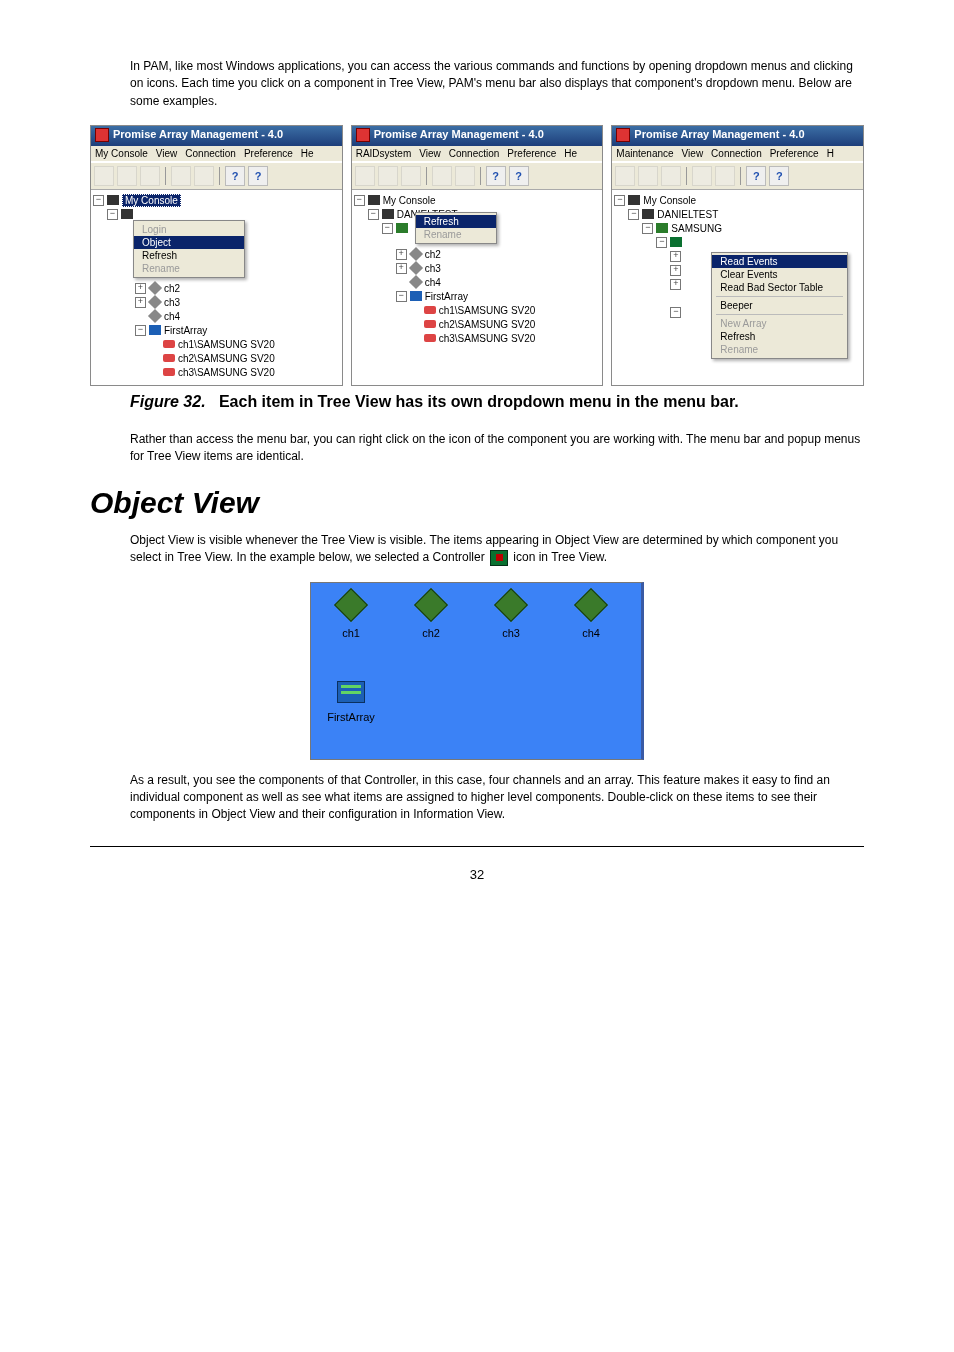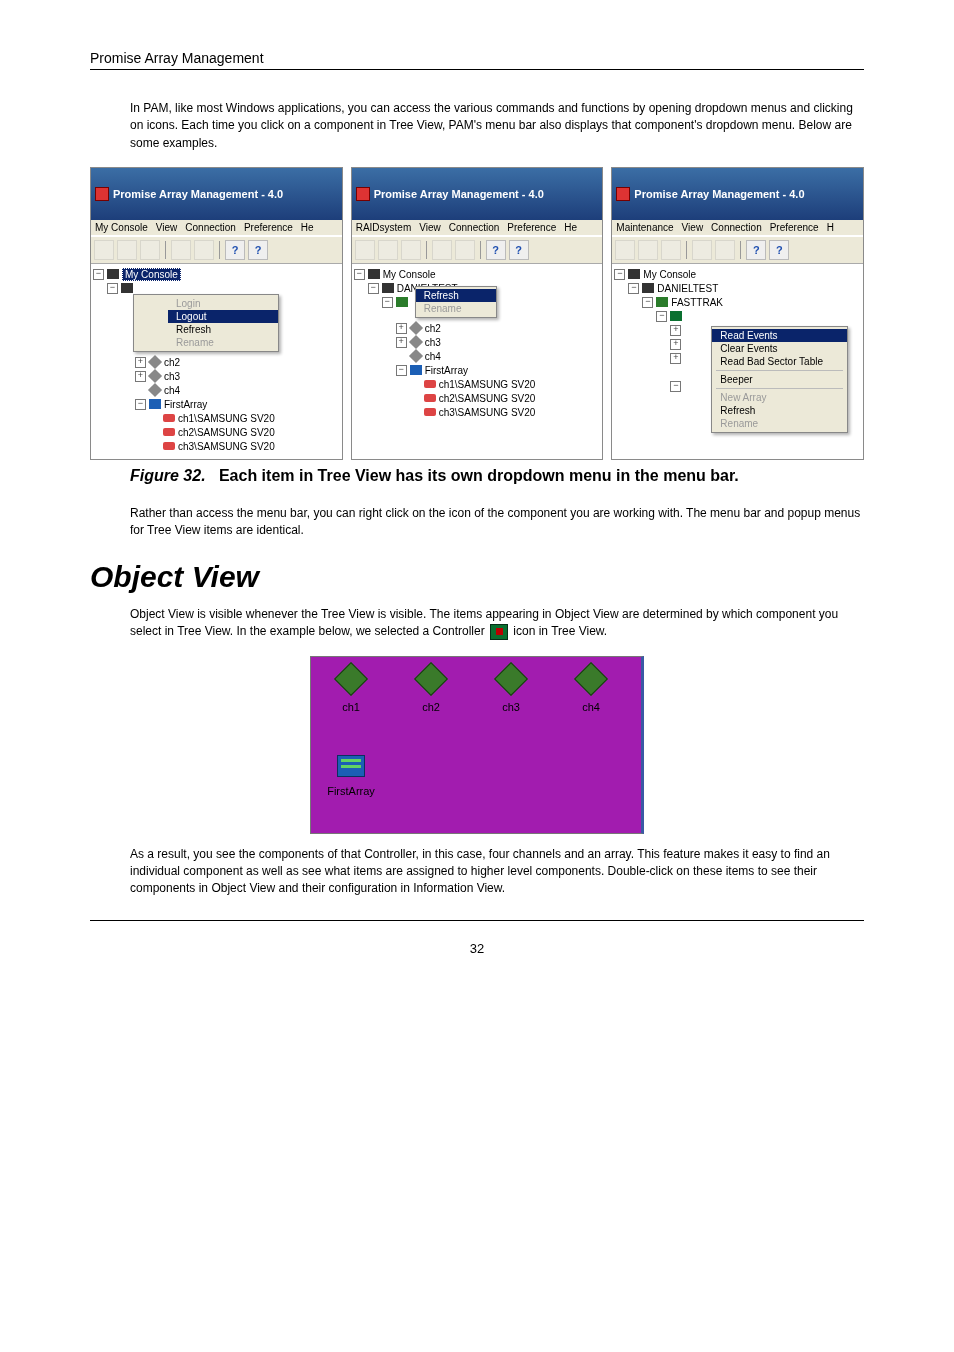--- a/index.html
+++ b/index.html
@@ -49,23 +49,22 @@
   
   .appwin {
     width: 256px;
     background: #ece9d8;
     border: 1px solid #8a8a8a;
     font-family: Tahoma, Arial, sans-serif;
     font-size: 10px;
   }
   .titlebar {
     display: flex;
-    align-items: center;
     gap: 4px;
-    padding: 18px 4px;
+    padding: 2px 4px;
     color: #fff;
     font-weight: bold;
     font-size: 11px;
     background: linear-gradient(#3b6ea5, #1d3e7a);
     height: 16px;
   }
   .titlebar .ticon {
     width: 12px; height: 12px; background:#d33; border:1px solid #700;
   }
   .menubar {
@@ -136,21 +135,21 @@
   .inline-ctrl::after{
     content:"";display:block;width:7px;height:7px;background:#b00;margin:3px 0 0 5px;
   }
 
   
   .objview{
     margin: 8px auto 12px auto;
     width: 330px;
     border:1px solid #777;
     border-right:3px solid #3a5aa4;
-    background:#a21caf;
+    background:#3b82f6;
     font-family: Tahoma, Arial, sans-serif;
   }
   .objrow{display:flex}
   .objcell{
     width:80px;height:78px;
     display:flex;flex-direction:column;align-items:center;justify-content:flex-start;
     padding-top:10px;
     font-size:11px;color:#000;
   }
   .chipicon{
@@ -168,24 +167,20 @@
 
   .footer{
     margin-top:22px;border-top:1px solid #000;padding-top:20px;text-align:center;font-size:13px;
   }
 </style>
 </head>
 <body>
 
 <div class="page">
 
-  <div class="header-line">
-    <span>Promise Array Management</span>
-    <span></span>
-  </div>
 
   <p class="body-text">In PAM, like most Windows applications, you can access the various commands and functions by opening dropdown menus and clicking on icons. Each time you click on a component in Tree View, PAM's menu bar also displays that component's dropdown menu. Below are some examples.</p>
 
   <div class="fig-row">
 
     <div class="appwin">
       <div class="titlebar">
         <span class="ticon"></span>
         <span>Promise Array Management - 4.0</span>
       </div>
@@ -210,23 +205,23 @@
       <div class="treearea">
         <div class="trow">
             <span class="box">−</span>
             <span class="ic ic-console"></span>
             <span class="sel">My Console</span>
           </div>
         <div class="trow">
             <span class="ind"></span>
             <span class="box">−</span>
             <span class="ic ic-server"></span>
-          <span class="popup" style="position:absolute;margin-left:0;margin-top:70px;margin-left:40px;padding-left:34px;">
+          <span class="popup" style="position:absolute;margin-left:0;margin-top:70px;margin-left:40px;">
             <div class="pi-dis">Login</div>
-            <div class="pi-sel">Logout</div>
+            <div class="pi-sel">Object</div>
             <div>Refresh</div>
             <div class="pi-dis">Rename</div>
           </span>
         </div>
         <div style="height:60px"></div>
         <div class="trow">
             <span class="ind"></span>
             <span class="ind"></span>
             <span class="ind"></span>
             <span class="box">+</span>
@@ -428,21 +423,21 @@
             <span class="ind"></span>
             <span class="box">−</span>
             <span class="ic ic-server"></span>
             <span>DANIELTEST</span>
           </div>
         <div class="trow">
             <span class="ind"></span>
             <span class="ind"></span>
             <span class="box">−</span>
             <span class="ic ic-ctrl"></span>
-            <span>FASTTRAK</span>
+            <span>SAMSUNG</span>
           </div>
         <div class="trow">
             <span class="ind"></span>
             <span class="ind"></span>
             <span class="ind"></span>
             <span class="box">−</span>
             <span class="ic ic-ctrlcard"></span>
           </div>
         <div class="trow">
             <span class="ind"></span>

